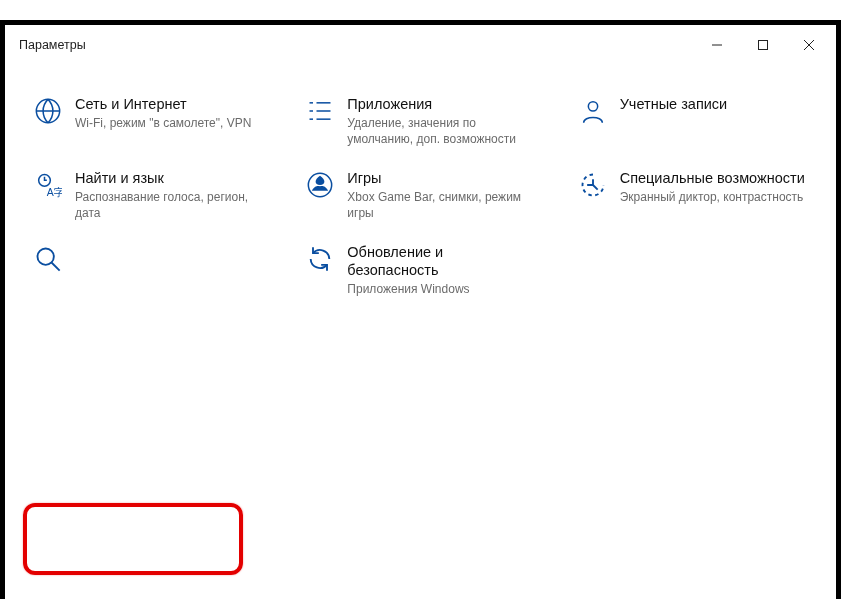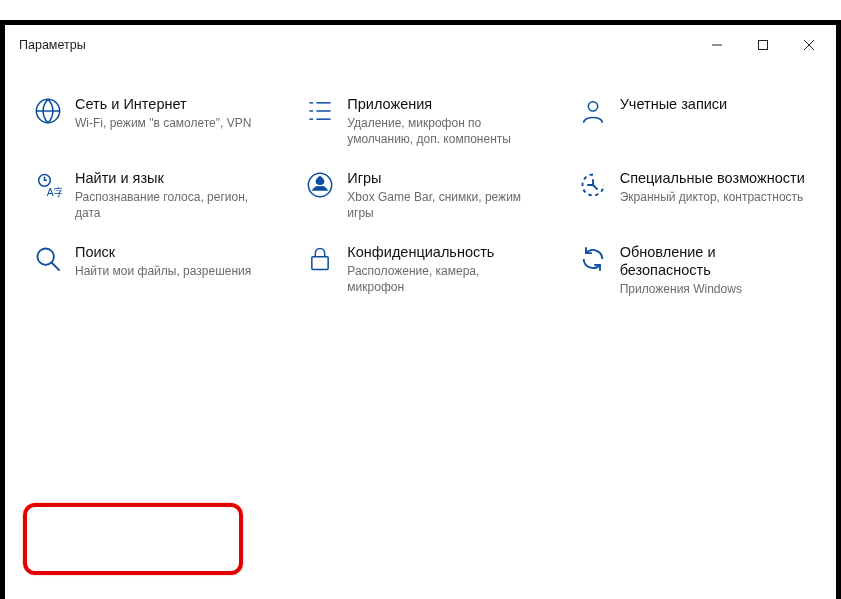--- a/index.html
+++ b/index.html
@@ -107,21 +107,21 @@
               <line x1="3" y1="5" x2="6" y2="5"></line>
                 <line x1="9" y1="5" x2="21" y2="5"></line>
               <line x1="3" y1="12" x2="6" y2="12"></line>
                 <line x1="9" y1="12" x2="21" y2="12"></line>
               <line x1="3" y1="19" x2="6" y2="19"></line>
                 <line x1="9" y1="19" x2="21" y2="19"></line>
             </svg>
           </div>
           <div class="text">
             <div class="lbl">Приложения</div>
-            <div class="desc">Удаление, микрофон по умолчанию, доп. компоненты</div>
+            <div class="desc">Удаление, значения по умолчанию, доп. возможности</div>
           </div>
         </div>
 
         <div class="tile">
           <div class="icon-wrap">
             <svg viewBox="0 0 24 24" fill="none" stroke-width="1.3">
               <circle cx="12" cy="8" r="4"></circle>
                 <path d="M4 22 C4 16 20 16 20 22"></path>
             </svg>
           </div>
@@ -172,38 +172,22 @@
           </div>
         </div>
 
         <div class="tile">
           <div class="icon-wrap">
             <svg viewBox="0 0 24 24" fill="none" stroke-width="1.6">
               <circle cx="10" cy="10" r="7"></circle>
                 <line x1="15" y1="15" x2="22" y2="22"></line>
             </svg>
           </div>
-          <div class="text">
-            <div class="lbl">Поиск</div>
-            <div class="desc">Найти мои файлы, разрешения</div>
-          </div>
-        </div>
-
-        <div class="tile">
-          <div class="icon-wrap">
-            <svg viewBox="0 0 24 24" fill="none" stroke-width="1.3">
-              <rect x="5" y="10" width="14" height="11" rx="1"></rect>
-              <path d="M8 10 V7 a4 4 0 0 1 8 0 V10"></path>
-            </svg>
-          </div>
-          <div class="text">
-            <div class="lbl">Конфиденциальность</div>
-            <div class="desc">Расположение, камера, микрофон</div>
-          </div>
-        </div>
+        </div>
+
 
         <div class="tile">
           <div class="icon-wrap">
             <svg viewBox="0 0 24 24" fill="none" stroke-width="1.6">
               <path d="M20 12 A8 8 0 0 0 6 7"></path>
                 <polyline points="6 2 6 7 11 7"></polyline>
               <path d="M4 12 A8 8 0 0 0 18 17"></path>
                 <polyline points="18 22 18 17 13 17"></polyline>
             </svg>
           </div>

